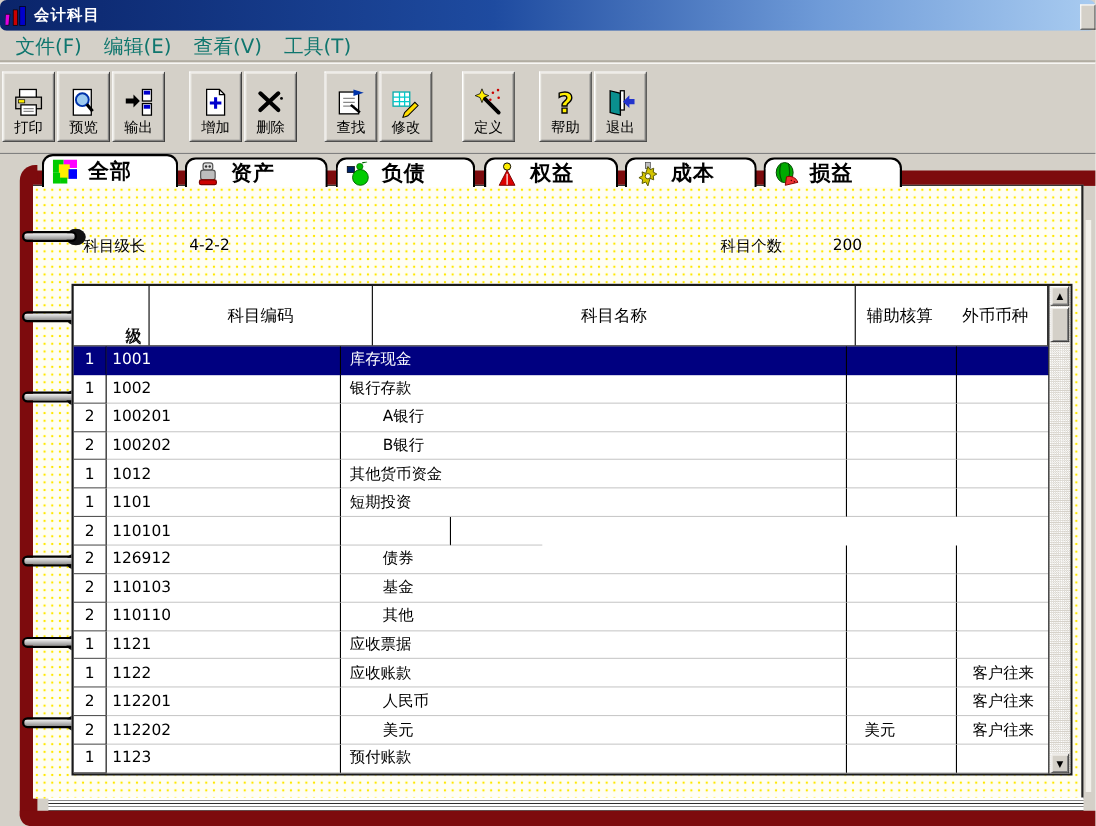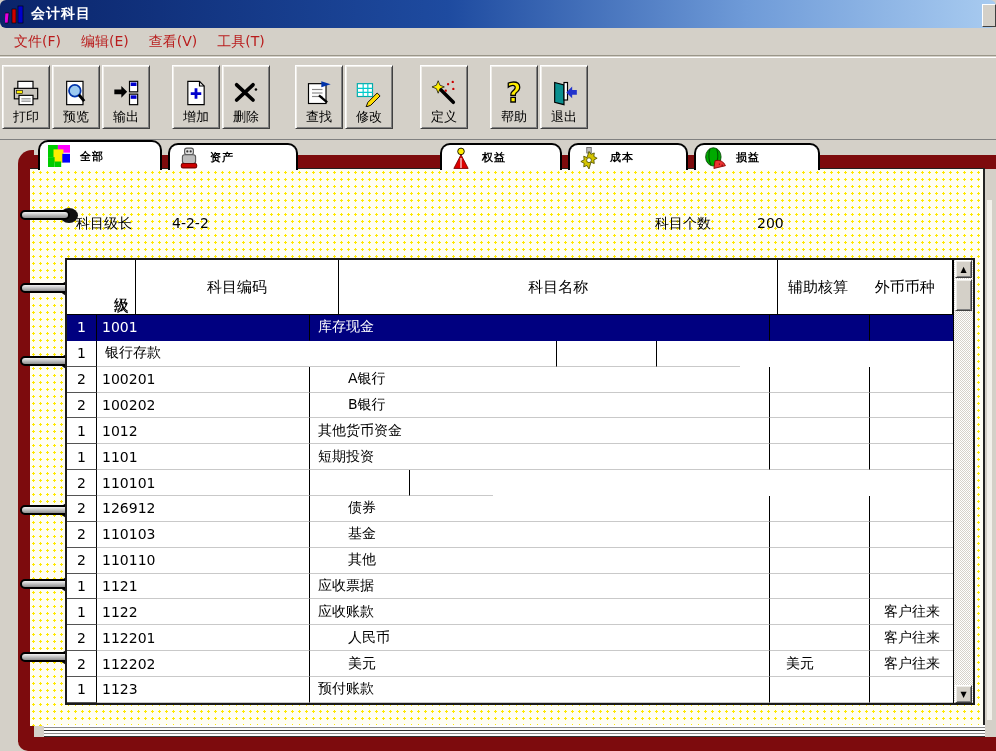--- a/index.html
+++ b/index.html
@@ -11,21 +11,21 @@
     background:linear-gradient(90deg,#0a246a 0%,#1e4ba0 45%,#6f9bd8 75%,#a8cbf0 100%);
     display:flex;align-items:center;border-radius:6px;}
   .title-icon{width:20px;height:20px;margin:0 6px 0 5px;flex:0 0 auto;}
   .title-text{color:#fff;font-weight:bold;font-size:14px;letter-spacing:1px;}
   .sys-btn{position:absolute;right:0;top:4px;width:12px;height:21px;background:#d4d0c8;
     border:1px solid;border-color:#fff #404040 #404040 #fff;}
 
   
   .menubar{position:absolute;left:0;top:28px;width:996px;height:28px;background:#d4d0c8;
     border-bottom:1px solid #9a9689;display:flex;align-items:center;padding-left:4px;box-sizing:border-box;}
-  .menu-item{font-size:14px;color:#b91c1c;padding:3px 10px;cursor:default;}
+  .menu-item{font-size:18px;color:#0f766e;padding:3px 10px;cursor:default;}
 
   
   .toolbar{position:absolute;left:0;top:57px;width:996px;height:81px;background:#d4d0c8;
     border-top:1px solid #fff;border-bottom:1px solid #808080;}
   .tbtn{position:absolute;top:7px;width:48px;height:64px;background:#d4d0c8;
     border:1px solid;border-color:#fff #404040 #404040 #fff;
     box-shadow:inset 1px 1px 0 #efede8,inset -1px -1px 0 #808080;
     display:flex;flex-direction:column;align-items:center;justify-content:flex-end;box-sizing:border-box;}
   .tbtn svg{width:28px;height:28px;margin-bottom:2px;}
   .tbtn .tlabel{font-size:13px;color:#000;line-height:1.2;margin-bottom:3px;white-space:nowrap;}
@@ -47,21 +47,21 @@
   .ring{position:absolute;left:20px;width:54px;height:15px;}
   .ring .cap{position:absolute;left:40px;top:0;width:18px;height:15px;background:#111;border-radius:50%;}
   .ring .bar{position:absolute;left:0;top:2px;width:50px;height:10px;background:linear-gradient(#f2f2f2,#8f8f8f);
     border:2px solid #000;border-radius:6px;box-sizing:border-box;}
 
   
   .tab{position:absolute;top:143px;height:27px;background:#fff;border:2px solid #000;border-bottom:none;
     border-radius:10px 10px 0 0;display:flex;align-items:center;box-sizing:border-box;z-index:2;padding-left:8px;}
   .tab.active{top:140px;height:30px;z-index:3;}
   .tab svg{width:22px;height:22px;margin-right:10px;flex:0 0 auto;}
-  .tab .tab-label{font-size:11px;font-weight:bold;color:#000;letter-spacing:1px;}
+  .tab .tab-label{font-size:19px;font-weight:bold;color:#000;letter-spacing:1px;}
 
   
   .info-label,.info-value{position:absolute;font-size:14px;color:#000;}
 
   
   .grid{position:absolute;left:65px;top:258px;width:910px;height:447px;background:#fff;
     border:2px solid #1a1a1a;box-sizing:border-box;display:flex;}
   .grid-main{width:886px;display:flex;flex-direction:column;}
   .thead{display:flex;height:54px;border-bottom:1px solid #000;flex:0 0 auto;padding-left:40px;}
   .th{display:flex;align-items:center;justify-content:center;font-size:15px;color:#000;
@@ -254,20 +254,29 @@
   <div class="tab" style="left:168px;width:130px">
     <svg viewBox="0 0 20 20">
       <rect x="6" y="1" width="8" height="6" rx="2" fill="#e0e0e0" stroke="#555"></rect>
       <circle cx="8.5" cy="4" r="1" fill="#333"></circle>
         <circle cx="11.5" cy="4" r="1" fill="#333"></circle>
       <rect x="4" y="7" width="12" height="8" rx="2" fill="#bdbdbd" stroke="#555"></rect>
       <rect x="3" y="15" width="14" height="4" rx="1.5" fill="#cc0000" stroke="#700"></rect>
     </svg>
     <span class="tab-label">资产</span>
   </div>
+  <div class="tab" style="left:305px;width:127px">
+    <svg viewBox="0 0 20 20">
+      <rect x="0.5" y="4" width="6" height="5" fill="#002266" stroke="#000" stroke-width="0.6"></rect>
+      <circle cx="11" cy="4" r="2.6" fill="#00bb00" stroke="#006600" stroke-width="0.6"></circle>
+      <path d="M13 1 l4 -1" stroke="#006600"></path>
+      <circle cx="11.5" cy="13" r="6.5" fill="#00cc00" stroke="#006600" stroke-width="0.8"></circle>
+    </svg>
+    <span class="tab-label">负债</span>
+  </div>
   <div class="tab" style="left:440px;width:122px">
     <svg viewBox="0 0 20 20">
       <circle cx="10" cy="4" r="3" fill="#ffee00" stroke="#000" stroke-width="0.8"></circle>
       <path d="M10 7 L3.5 19.5 h13 z" fill="#dd0000" stroke="#770000" stroke-width="0.8"></path>
       <path d="M10 10 v9" stroke="#fff" stroke-width="1"></path>
     </svg>
     <span class="tab-label">权益</span>
   </div>
   <div class="tab" style="left:568px;width:120px">
     <svg viewBox="0 0 20 20">
@@ -307,20 +316,21 @@
       <div class="tbody">
           <div class="trow selected">
             <div class="tcell c0">1</div>
             <div class="tcell c1">1001</div>
             <div class="tcell c2">库存现金</div>
             <div class="tcell c3"></div>
             <div class="tcell c4"></div>
           </div>
           <div class="trow">
             <div class="tcell c0">1</div>
+            <div class="tcell c1">1002</div>
             <div class="tcell c2">银行存款</div>
             <div class="tcell c3"></div>
             <div class="tcell c4"></div>
           </div>
           <div class="trow">
             <div class="tcell c0">2</div>
             <div class="tcell c1">100201</div>
             <div class="tcell c2 indent">A银行</div>
             <div class="tcell c3"></div>
             <div class="tcell c4"></div>

